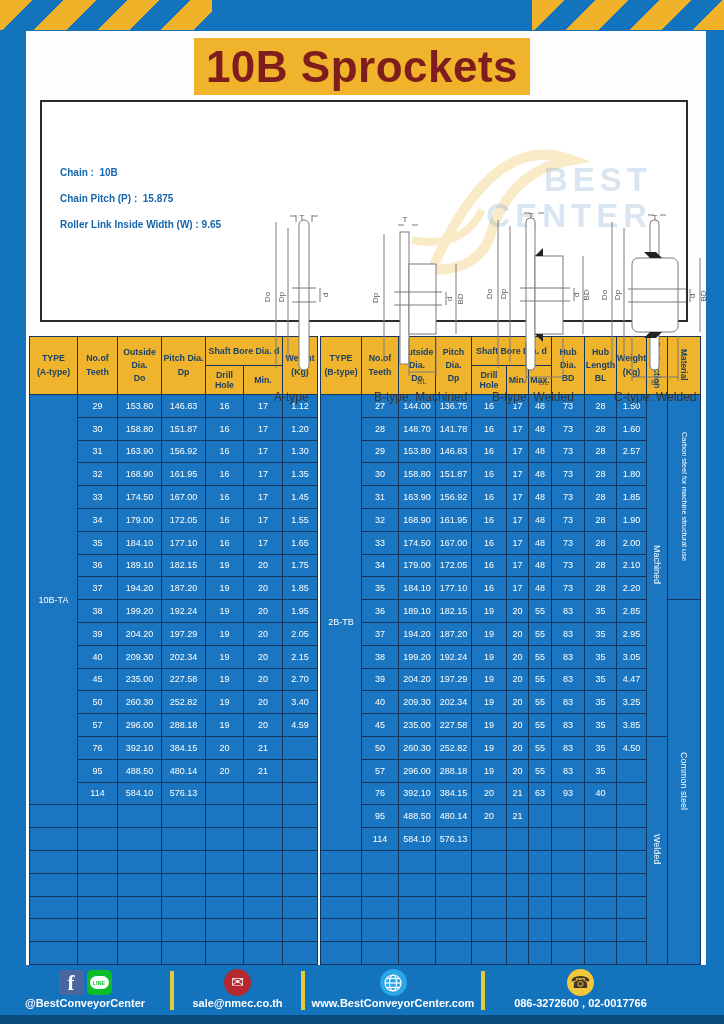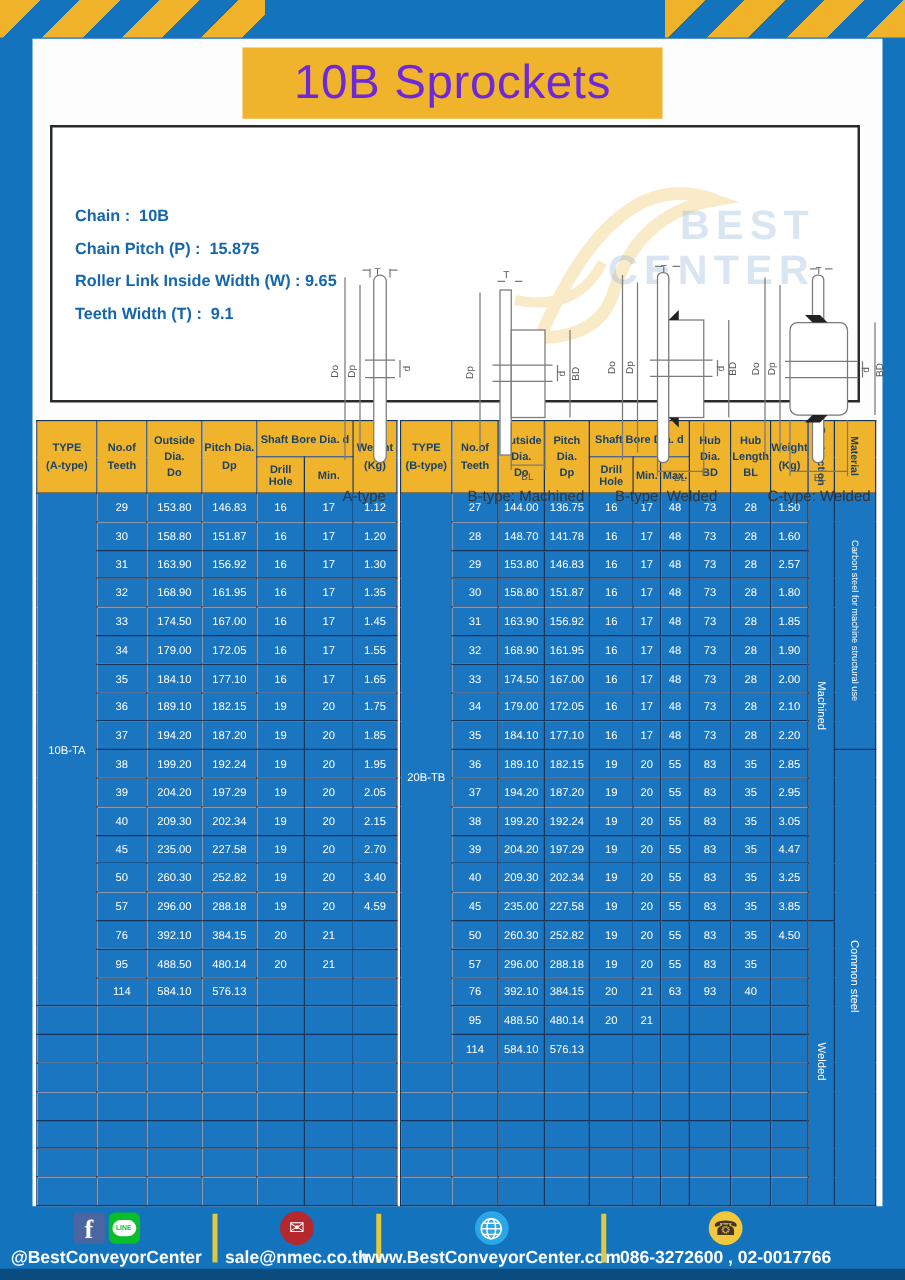--- a/index.html
+++ b/index.html
@@ -10,25 +10,25 @@
   }
   
   .hazard{position:absolute;top:0;height:30px;background:repeating-linear-gradient(135deg,#efb229 0 23px,#1373bd 23px 45px);}
   .hazard.left{left:0;width:212px;}
   .hazard.right{right:0;width:192px;}
   
   .panel{position:absolute;left:26px;right:18px;top:31px;height:934px;background:#fdfdfd;}
   
   .banner{position:absolute;left:194px;top:38px;width:336px;height:57px;background:#f0b32c;
           display:flex;align-items:center;justify-content:center;}
-  .banner .txt{font-size:38px;font-weight:normal;color:#6d28d9;letter-spacing:.5px;}
+  .banner .txt{font-size:44px;font-weight:bold;color:#7f1d1d;letter-spacing:.5px;}
   
   .specbox{position:absolute;left:40px;top:100px;width:644px;height:218px;background:#fff;border:2px solid #2b2b2b;}
   .speclines{position:absolute;left:18px;top:58px;}
-  .speclines div{font-size:13px;font-weight:bold;color:#1566ab;line-height:26px;white-space:pre;}
+  .speclines div{font-size:10px;font-weight:bold;color:#1566ab;line-height:26px;white-space:pre;}
   .wm{position:absolute;left:330px;top:60px;width:280px;text-align:right;z-index:0;pointer-events:none;}
   .wm div{font-size:33px;font-weight:bold;letter-spacing:5px;color:rgba(130,170,210,.30);line-height:36px;}
   .wmswoosh{position:absolute;left:330px;top:18px;z-index:0;opacity:.33;}
   .drawing{position:absolute;top:110px;z-index:1;}
   .cap{position:absolute;top:288px;font-size:12px;color:#333;white-space:nowrap;z-index:1;}
   .dw-label{font-size:8px;fill:#555;}
   
   table.t{border-collapse:collapse;table-layout:fixed;position:absolute;top:336px;}
   table.t th,table.t td{border:1.6px solid #16355c;padding:0;text-align:center;vertical-align:middle;overflow:hidden;}
   table.t th{background:#f0b32c;color:#1a4266;font-size:8.8px;font-weight:bold;}
@@ -38,21 +38,21 @@
   .hrow1 th{height:28px;}
   .hrow2 th{height:28px;}
   .vcell span{writing-mode:vertical-rl;display:inline-block;}
   th.vcell span{font-size:8.4px;}
   td.vcell{font-size:8.5px;}
   td.vcell.longtxt{font-size:7.4px;}
   
   .footer{position:absolute;left:0;right:0;top:967px;height:47px;background:#1373bd;display:flex;align-items:stretch;}
   .fgroup{display:flex;flex-direction:column;align-items:center;justify-content:flex-start;padding-top:2px;}
   .fdiv{width:4px;background:#e3c93c;margin:4px 0;}
-  .flabel{color:#fff;font-weight:bold;font-size:14px;margin-top:1px;white-space:nowrap;}
+  .flabel{color:#fff;font-weight:bold;font-size:11px;margin-top:1px;white-space:nowrap;}
   .icnrow{display:flex;gap:3px;align-items:center;height:27px;}
   .fb{width:25px;height:25px;background:#4a66a0;border-radius:3px;color:#fff;font-weight:bold;
       font-family:"Liberation Serif",serif;font-size:21px;display:flex;align-items:flex-end;justify-content:center;line-height:23px;}
   .line{width:25px;height:25px;background:#0bbd28;border-radius:5px;display:flex;align-items:center;justify-content:center;}
   .line .bub{background:#fff;border-radius:8px;width:19px;height:13px;display:flex;align-items:center;justify-content:center;
       color:#0bbd28;font-size:5.5px;font-weight:bold;}
   .circ{width:27px;height:27px;border-radius:50%;display:flex;align-items:center;justify-content:center;}
   .circ.red{background:#b5282d;color:#fff;font-size:15px;}
   .circ.blue{background:#2ba7e8;}
   .circ.yel{background:#f2c73c;color:#42352a;font-size:16px;}
@@ -78,21 +78,20 @@
   </svg>
   <div class="wm">
     <div>BEST</div>
     <div>CENTER</div>
   </div>
 
   <div class="speclines">
     <div>Chain :  10B</div>
     <div>Chain Pitch (P) :  15.875</div>
     <div>Roller Link Inside Width (W) : 9.65</div>
-    <div>Teeth Width (T) :  9.1</div>
   </div>
 
   <svg class="drawing" style="left:210px" width="90" height="175" viewBox="0 0 90 175">
     <g stroke="#7a7a7a" stroke-width="1" fill="none">
       <rect x="47" y="8" width="10" height="150" rx="5" fill="#fff"></rect>
       <line x1="40" y1="76" x2="64" y2="76"></line>
         <line x1="40" y1="90" x2="64" y2="90"></line>
       <line x1="24" y1="10" x2="24" y2="156"></line>
         <line x1="36" y1="16" x2="36" y2="150"></line>
       <line x1="68" y1="76" x2="68" y2="90"></line>
@@ -466,21 +465,21 @@
       <th rowspan="2" class="vcell"><span>Material</span></th>
     </tr>
     <tr class="hrow2">
       <th class="subh">Drill Hole</th>
       <th class="subh">Min.</th>
       <th class="subh">Max.</th>
     </tr>
   </thead>
   <tbody id="tbody-b">
       <tr>
-        <td rowspan="20">20B-TB</td>
+        <td rowspan="20">2B-TB</td>
         <td>27</td>
         <td>144.00</td>
         <td>136.75</td>
         <td>16</td>
         <td>17</td>
         <td>48</td>
         <td>73</td>
         <td>28</td>
         <td>1.50</td>
         <td class="vcell" rowspan="15"><span>Machined</span></td>

